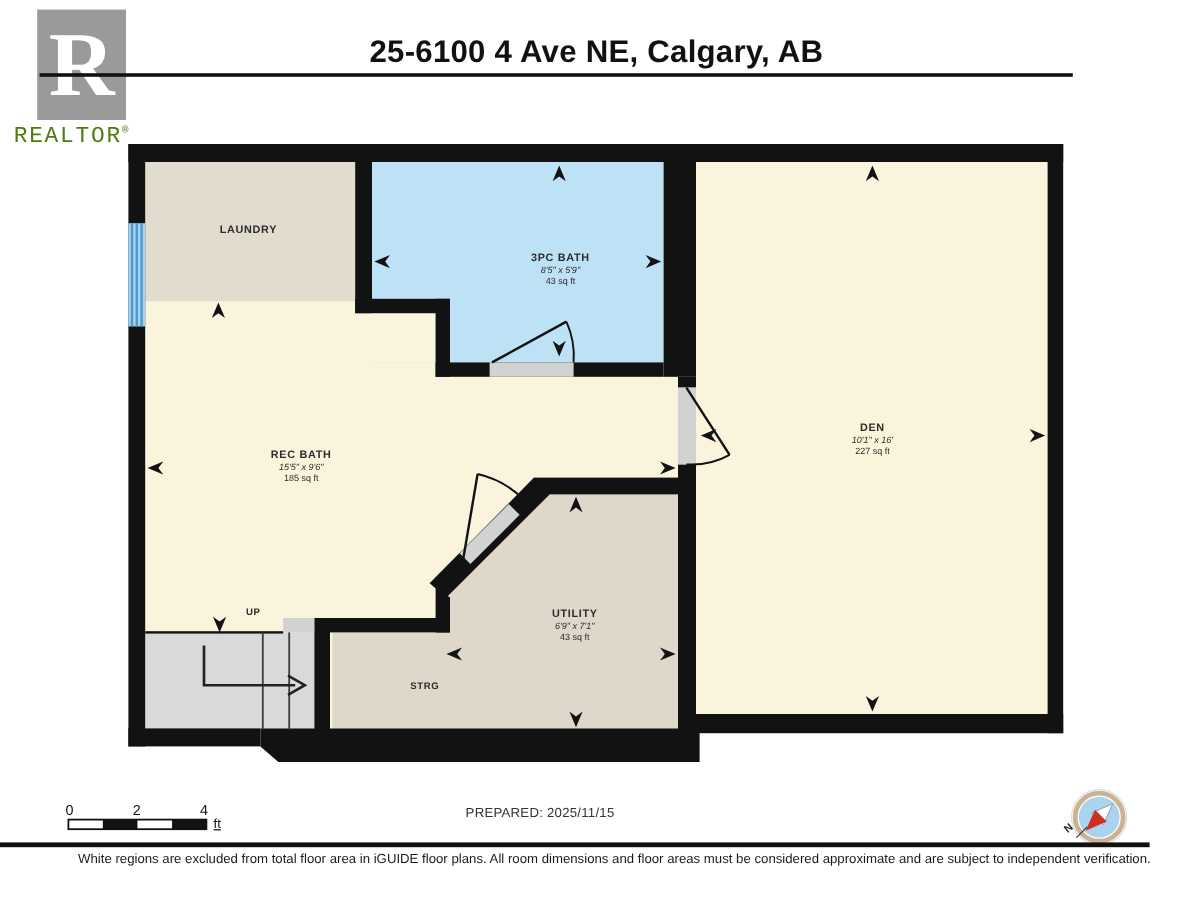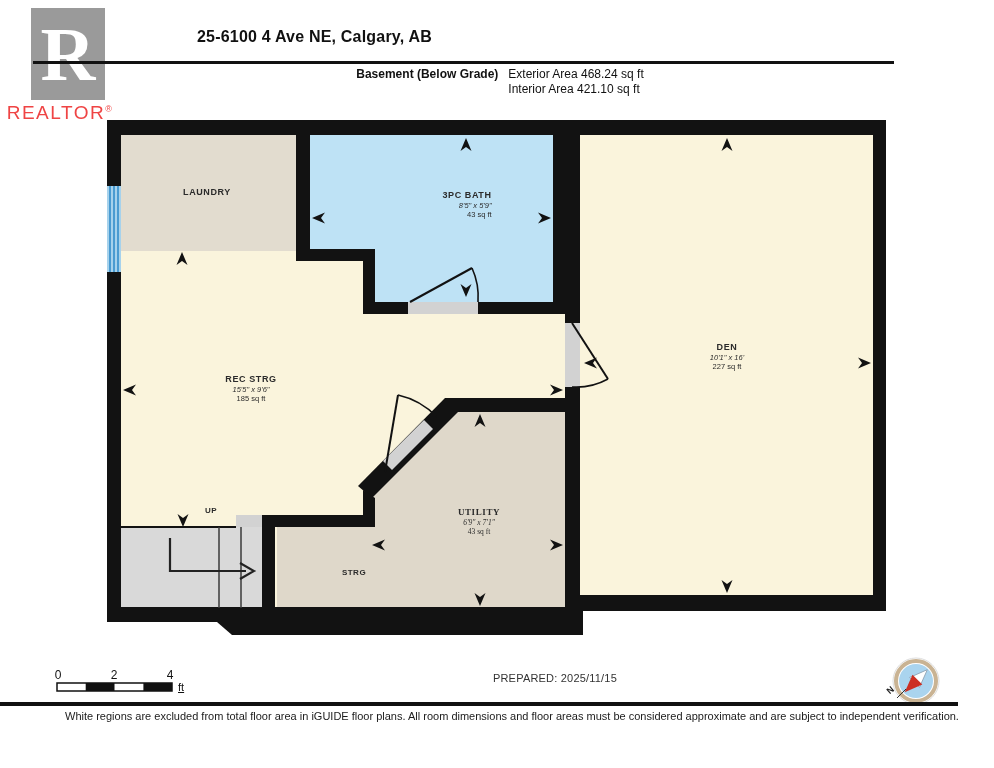--- a/index.html
+++ b/index.html
@@ -1,63 +1,56 @@
 <!DOCTYPE html>
 <html><head>
 <meta charset="utf-8">
 <style>
   html,body{margin:0;padding:0;background:#fff;}
   #page{position:relative;width:994px;height:768px;background:#ffffff;overflow:hidden;
         font-family:"Liberation Sans","DejaVu Sans",sans-serif;color:#111;}
   .abs{position:absolute;}
   
-  #title{top:28px;left:197px;width:600px;text-align:left;font-size:16px;font-weight:bold;letter-spacing:.2px;}
+  #title{top:28px;left:197px;width:600px;text-align:center;font-size:26px;font-weight:bold;letter-spacing:.2px;}
   #top-divider{top:61px;left:33px;width:861px;height:3px;background:#111;z-index:5;}
   #subtitle{top:67px;left:180px;width:640px;display:flex;gap:10px;justify-content:center;font-size:12px;line-height:15px;}
   #subtitle .flabel{font-weight:bold;text-align:right;}
   
   #logo-block{top:8px;left:31px;width:74px;height:92px;background:#9a9a9a;z-index:4;
               display:flex;align-items:center;justify-content:center;}
   #logo-block .r{color:#fff;font-family:"Liberation Serif","DejaVu Serif",serif;font-weight:bold;font-size:76px;line-height:76px;}
-  #logo-word{top:102px;left:0;width:120px;text-align:center;color:#ef4444;font-size:19px;letter-spacing:1.5px;z-index:4;}
+  #logo-word{top:102px;left:0;width:120px;text-align:center;color:#4d7c0f;font-size:19px;letter-spacing:1.5px;z-index:4;font-family:Liberation Mono, monospace;}
   #logo-word sup{font-size:9px;}
   
   .rlabel{transform:translate(-50%,-50%);text-align:center;color:#2b2b2b;white-space:nowrap;z-index:3;}
   .rlabel .nm{font-size:9px;font-weight:bold;letter-spacing:.6px;line-height:11px;}
   .rlabel .dm{font-size:7.5px;font-style:italic;line-height:9px;}
   .rlabel .ar{font-size:7.5px;line-height:9px;}
   .small-lab{font-size:8px;font-weight:bold;letter-spacing:.5px;color:#2b2b2b;transform:translate(-50%,-50%);z-index:3;}
   
   .scale-num{font-size:12px;color:#111;transform:translate(-50%,0);}
   #scale-ft{font-size:11px;color:#111;}
-  #prepared{top:672px;left:415px;width:202px;text-align:right;font-size:11px;color:#333;letter-spacing:.2px;}
+  #prepared{top:672px;left:388px;width:202px;text-align:left;font-size:11px;color:#333;letter-spacing:.2px;}
   #bottom-divider{top:702px;left:0;width:958px;height:4px;background:#111;}
   #footer-note{top:710px;left:33px;width:940px;font-size:11px;color:#1b1b1b;margin-left:32px;}
   #compass-n{top:685px;left:887px;font-size:9px;font-weight:bold;color:#222;transform:rotate(-40deg);}
   svg{position:absolute;top:0;left:0;}
 </style>
 </head>
 <body>
 
 <div id="page">
 
   <div class="abs" id="logo-block">
     <span class="r">R</span>
   </div>
   <div class="abs" id="logo-word"><span>REALTOR</span><sup>®</sup></div>
 
   <div class="abs" id="title">25-6100 4 Ave NE, Calgary, AB</div>
   <div class="abs" id="top-divider"></div>
-  <div class="abs" id="subtitle">
-    <div class="flabel">Basement (Below Grade)</div>
-    <div>
-      <div>Exterior Area 468.24 sq ft</div>
-      <div>Interior Area 421.10 sq ft</div>
-    </div>
-  </div>
 
   <svg width="994" height="768" viewBox="0 0 994 768">
     <defs>
       <path id="ah" d="M0,0 L-13,5.5 L-9,0 L-13,-5.5 Z" fill="#121212"></path>
     </defs>
 
     <g>
       <rect x="121" y="135" width="452" height="473" fill="#FAF4DC"></rect>
       <rect x="580" y="135" width="293" height="460" fill="#FAF4DC"></rect>
       <rect x="121" y="135" width="175" height="116" fill="#E2DCCF"></rect>
@@ -151,39 +144,39 @@
       <polygon points="927.3,669.7 919.5,687.3 909.6,677.5" fill="#ffffff" stroke="#8899aa" stroke-width="0.8"></polygon>
       <polygon points="904.7,692.3 922.3,684.5 912.5,674.7" fill="#CC2F23"></polygon>
       <line x1="897" y1="698" x2="906" y2="689" stroke="#333" stroke-width="1"></line>
     </g>
   </svg>
 
   <div class="abs rlabel" style="top:192px;left:207px;">
     <div class="nm">LAUNDRY</div>
   </div>
 
-  <div class="abs rlabel" style="top:204px;left:467px;text-align:right;">
+  <div class="abs rlabel" style="top:224px;left:467px;">
     <div class="nm">3PC BATH</div>
     <div class="dm">8'5" x 5'9"</div>
     <div class="ar">43 sq ft</div>
   </div>
 
   <div class="abs rlabel" style="top:388px;left:251px;">
-    <div class="nm">REC STRG</div>
+    <div class="nm">REC BATH</div>
     <div class="dm">15'5" x 9'6"</div>
     <div class="ar">185 sq ft</div>
   </div>
 
-  <div class="abs rlabel" style="top:356px;left:727px;">
+  <div class="abs rlabel" style="top:366px;left:727px;">
     <div class="nm">DEN</div>
     <div class="dm">10'1" x 16'</div>
     <div class="ar">227 sq ft</div>
   </div>
 
-  <div class="abs rlabel" style="top:521px;left:479px;font-family:Liberation Serif, serif;">
+  <div class="abs rlabel" style="top:521px;left:479px;">
     <div class="nm">UTILITY</div>
     <div class="dm">6'9" x 7'1"</div>
     <div class="ar">43 sq ft</div>
   </div>
 
   <div class="abs small-lab" style="top:572px;left:322px;margin-left:32px;">STRG</div>
   <div class="abs small-lab" style="top:510px;left:167px;margin-left:44px;">UP</div>
 
   <div class="abs scale-num" style="top:668px;left:58px;">0</div>
   <div class="abs scale-num" style="top:668px;left:114px;">2</div>

